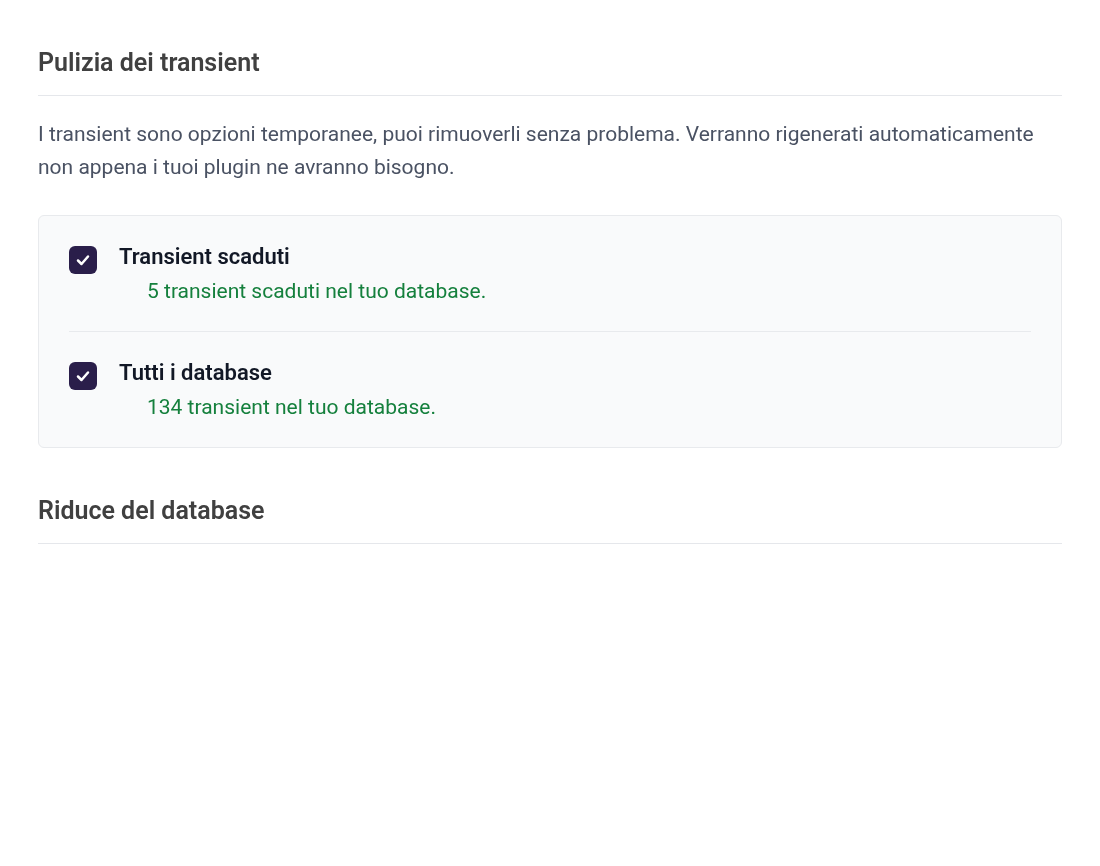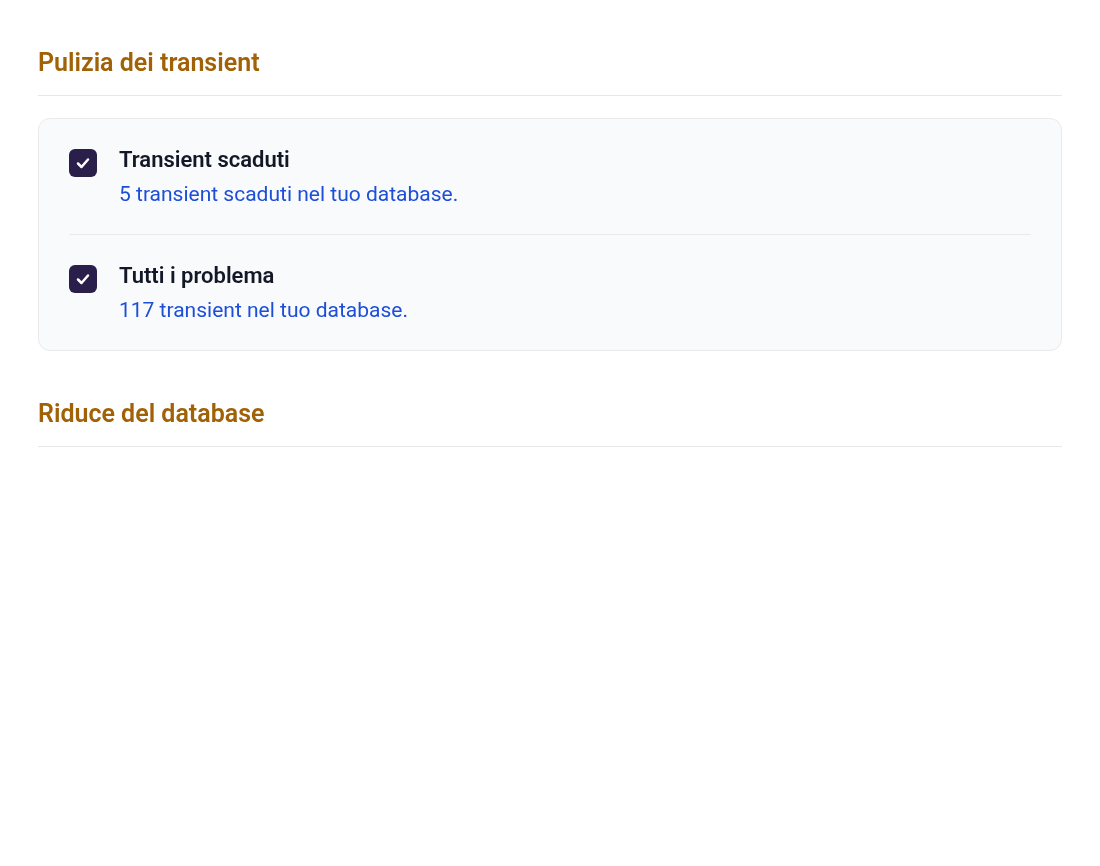--- a/index.html
+++ b/index.html
@@ -18,35 +18,35 @@
     .section {
       margin: 0 38px;
       padding-top: 48px;
     }
     .section:first-child {
       padding-top: 48px;
     }
     .section-heading {
       font-size: 25px;
       font-weight: 600;
-      color: #a16207;
+      color: #404040;
       padding-bottom: 18px;
       border-bottom: 1px solid #e5e7eb;
       margin-bottom: 22px;
     }
     .section-description {
       font-size: 21px;
       line-height: 1.55;
       color: #4a5263;
       margin-bottom: 32px;
     }
     .options-box {
       background: #f9fafb;
       border: 1px solid #e8eaed;
-      border-radius: 12px;
+      border-radius: 6px;
       padding: 0 30px;
     }
     .option-row {
       display: flex;
       align-items: flex-start;
       padding: 28px 0;
       border-bottom: 1px solid #e8eaed;
     }
     .option-row:last-child {
       border-bottom: none;
@@ -79,28 +79,30 @@
       flex: 1;
     }
     .option-label {
       font-size: 22px;
       font-weight: 600;
       color: #121826;
       margin-bottom: 10px;
     }
     .option-sublabel {
       font-size: 21px;
-      color: #1d4ed8;
+      color: #15803d;
+      margin-left: 28px;
     }
   </style>
 </head>
 <body>
 
 <div class="section">
   <h2 class="section-heading">Pulizia dei transient</h2>
+  <p class="section-description">I transient sono opzioni temporanee, puoi rimuoverli senza problema. Verranno rigenerati automaticamente non appena i tuoi plugin ne avranno bisogno.</p>
   <div class="options-box">
 
     <div class="option-row">
       <div class="checkbox checked">
         <svg viewBox="0 0 16 16" fill="none" stroke="#ffffff" stroke-width="2.5" stroke-linecap="round" stroke-linejoin="round">
           <polyline points="3,8.5 6.5,12 13,4.5"></polyline>
         </svg>
       </div>
       <div class="option-text">
         <div class="option-label">Transient scaduti</div>
@@ -108,22 +110,22 @@
       </div>
     </div>
 
     <div class="option-row">
       <div class="checkbox checked">
         <svg viewBox="0 0 16 16" fill="none" stroke="#ffffff" stroke-width="2.5" stroke-linecap="round" stroke-linejoin="round">
           <polyline points="3,8.5 6.5,12 13,4.5"></polyline>
         </svg>
       </div>
       <div class="option-text">
-        <div class="option-label">Tutti i problema</div>
-        <div class="option-sublabel">117 transient nel tuo database.</div>
+        <div class="option-label">Tutti i database</div>
+        <div class="option-sublabel">134 transient nel tuo database.</div>
       </div>
     </div>
 
   </div>
 </div>
 
 <div class="section">
   <h2 class="section-heading">Riduce del database</h2>
 </div>
 

